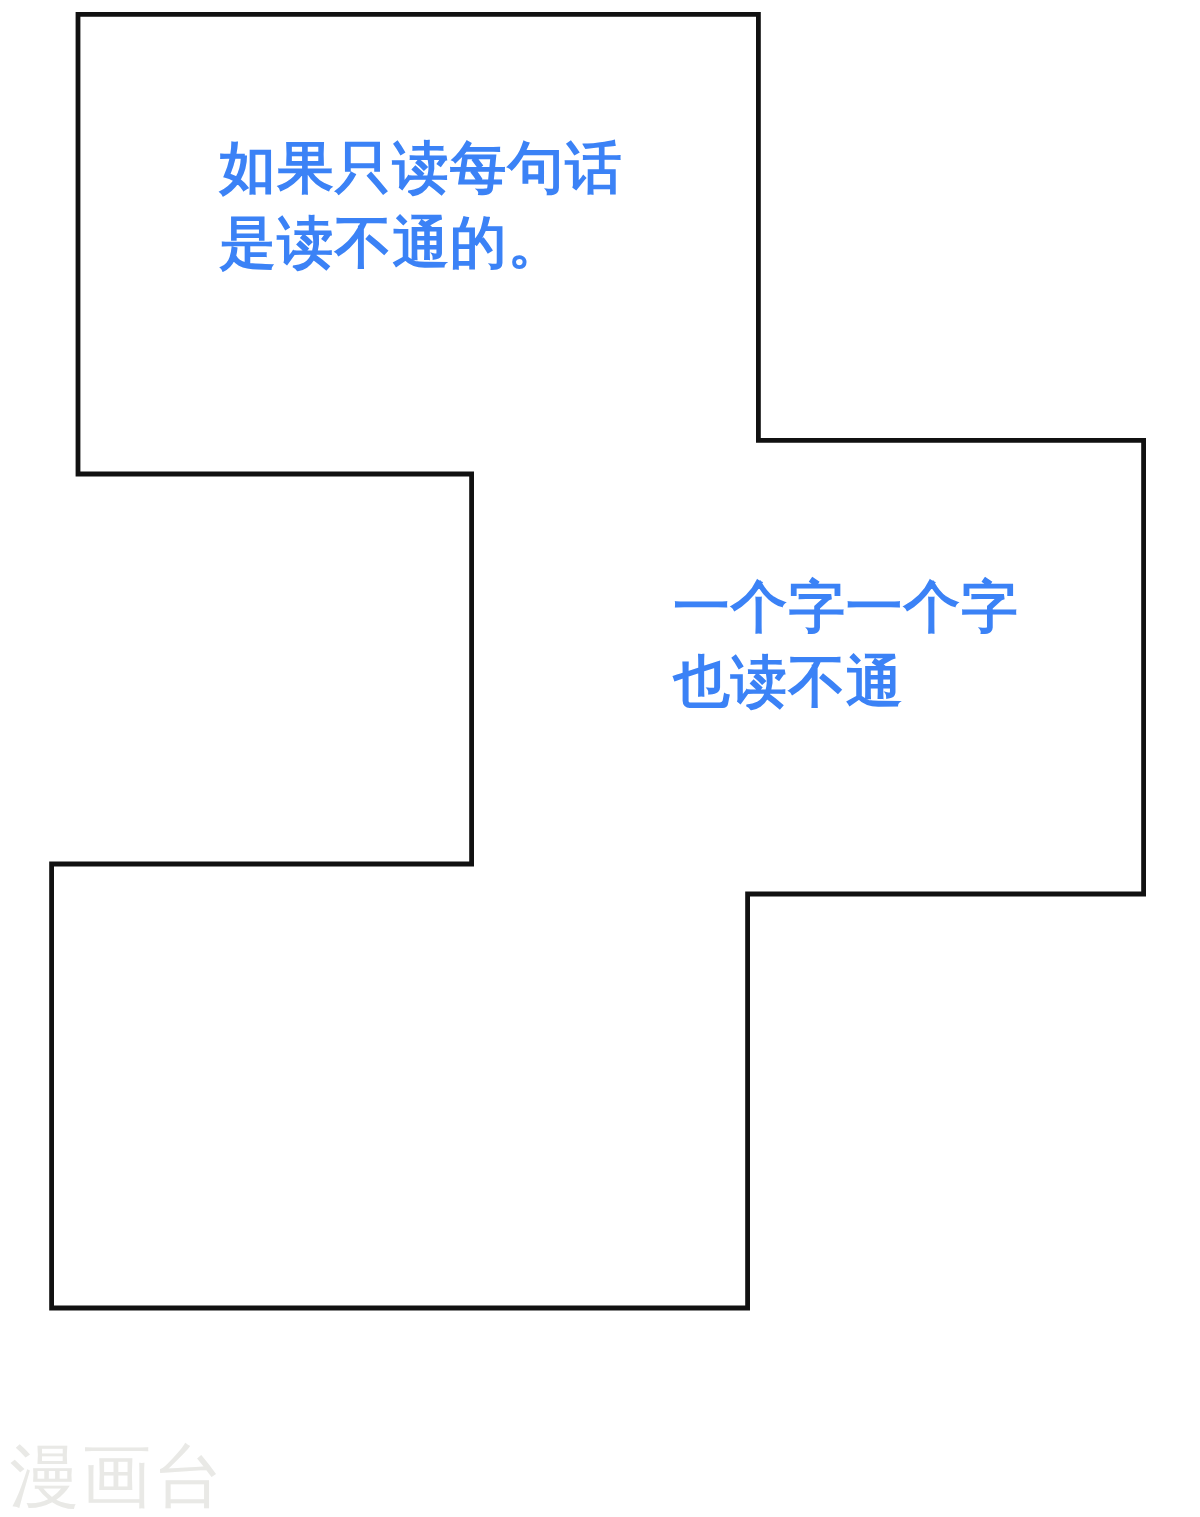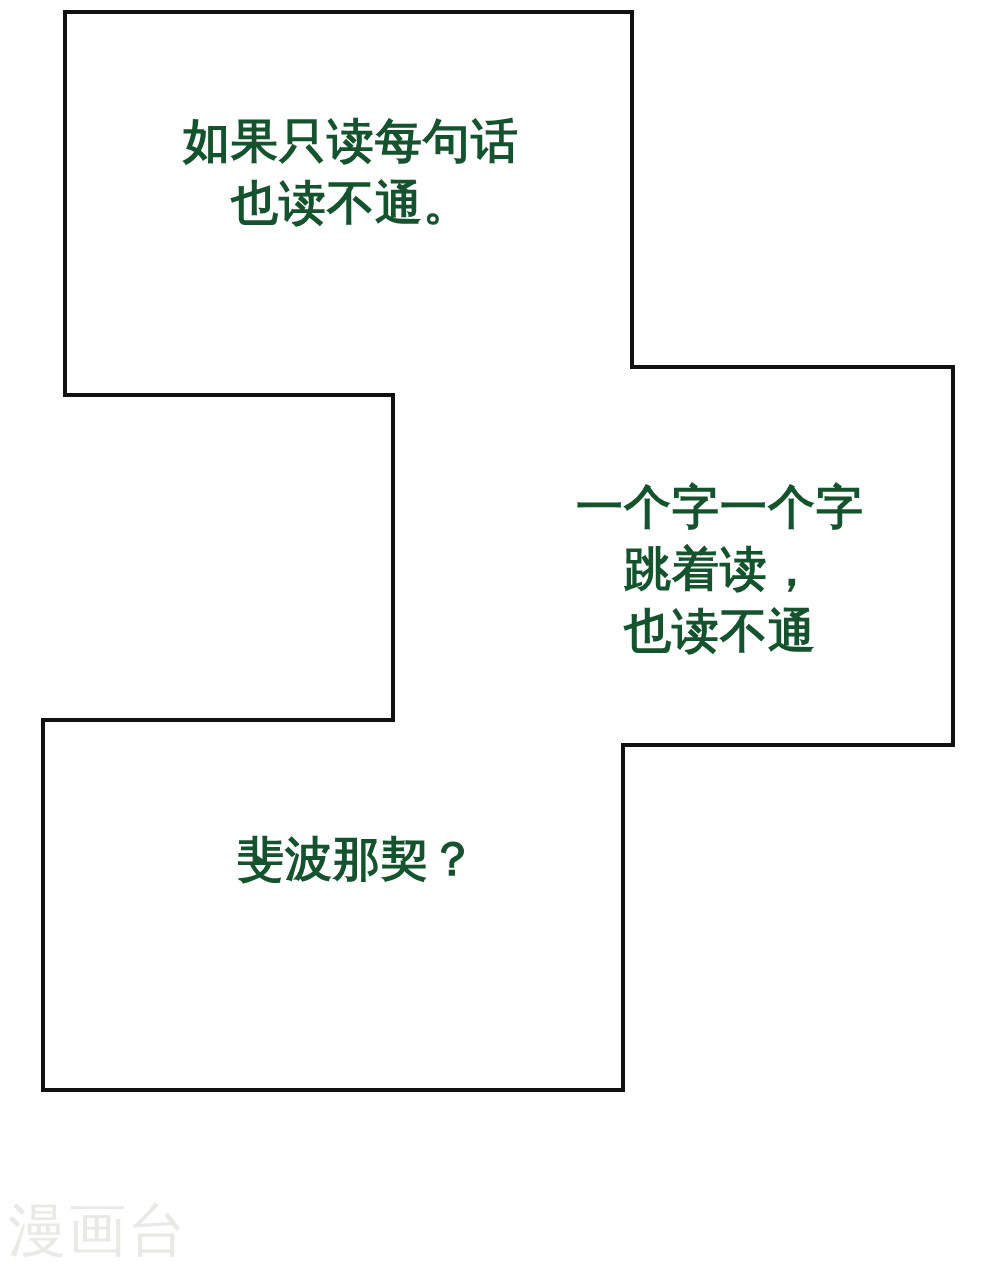--- a/index.html
+++ b/index.html
@@ -16,33 +16,32 @@
   }
   .panel-svg {
     position: absolute;
     left: 0;
     top: 0;
     width: 1000px;
     height: 1264px;
   }
   .speech-text {
     position: absolute;
-    color: #14532d;
+    color: #3b82f6;
     font-weight: 700;
     font-size: 47px;
     line-height: 62px;
     letter-spacing: 1px;
     white-space: nowrap;
-    text-align: center;
   }
   .speech-text .line {
     display: block;
   }
   .bubble-1 { left: 183px; top: 110px; }
-  .bubble-2 { left: 576px; top: 476px; }
+  .bubble-2 { left: 561px; top: 476px; }
   .bubble-3 { left: 237px; top: 828px; }
   .watermark {
     position: absolute;
     left: 8px;
     top: 1192px;
     font-size: 58px;
     font-weight: 400;
     letter-spacing: 2px;
     color: #e9e9e6;
     white-space: nowrap;
@@ -50,26 +49,24 @@
 </style>
 </head>
 <body>
 
 <svg class="panel-svg" viewBox="0 0 1000 1264" xmlns="http://www.w3.org/2000/svg">
   <polygon points="65,12 632,12 632,367 953,367 953,745 623,745 623,1090 43,1090 43,720 393,720 393,395 65,395" fill="#ffffff" stroke="#111111" stroke-width="4" stroke-linejoin="miter"></polygon>
 </svg>
 
 <div class="speech-text bubble-1">
   <span class="line">如果只读每句话</span>
-  <span class="line">也读不通。</span>
+  <span class="line">是读不通的。</span>
 </div>
 
 <div class="speech-text bubble-2">
   <span class="line">一个字一个字</span>
-  <span class="line">跳着读，</span>
   <span class="line">也读不通</span>
 </div>
 
 <div class="speech-text bubble-3">
-  <span class="line">斐波那契？</span>
 </div>
 
 <div class="watermark">漫画台</div>
 
 </body></html>

